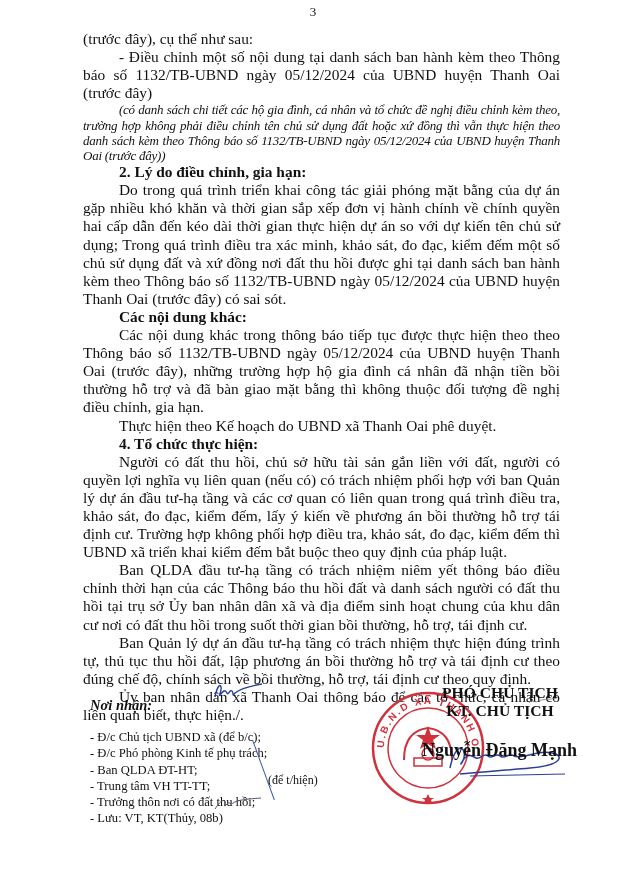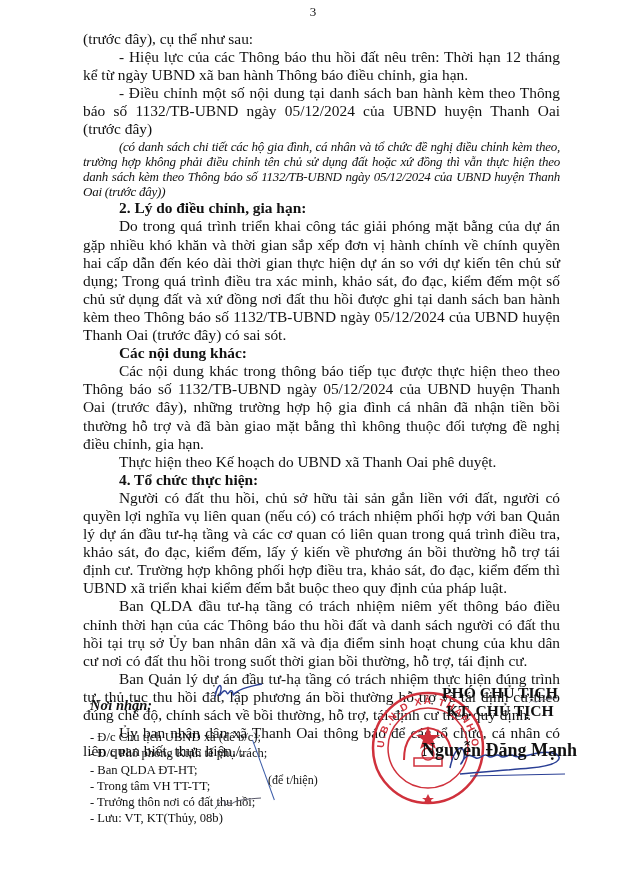--- a/index.html
+++ b/index.html
@@ -21,21 +21,20 @@
     .stamp { position: absolute; left: 370px; top: 690px; width: 116px; height: 116px; }
     .sig { position: absolute; }
   </style>
 </head>
 <body>
 
 <div class="page-num">3</div>
 
 <div class="body-text">
   <p>(trước đây), cụ thể như sau:</p>
-  <p class="indent">- Hiệu lực của các Thông báo thu hồi đất nêu trên: Thời hạn 12 tháng kể từ ngày UBND xã ban hành Thông báo điều chỉnh, gia hạn.</p>
   <p class="indent">- Điều chỉnh một số nội dung tại danh sách ban hành kèm theo Thông báo số 1132/TB-UBND ngày 05/12/2024 của UBND huyện Thanh Oai (trước đây)</p>
   <p class="indent italic-note">(có danh sách chi tiết các hộ gia đình, cá nhân và tổ chức đề nghị điều chỉnh kèm theo, trường hợp không phải điều chỉnh tên chủ sử dụng đất hoặc xứ đồng thì vẫn thực hiện theo danh sách kèm theo Thông báo số 1132/TB-UBND ngày 05/12/2024 của UBND huyện Thanh Oai (trước đây))</p>
   <p class="heading">2. Lý do điều chỉnh, gia hạn:</p>
   <p class="indent">Do trong quá trình triển khai công tác giải phóng mặt bằng của dự án gặp nhiều khó khăn và thời gian sắp xếp đơn vị hành chính về chính quyền hai cấp dẫn đến kéo dài thời gian thực hiện dự án so với dự kiến tên chủ sử dụng; Trong quá trình điều tra xác minh, khảo sát, đo đạc, kiểm đếm một số chủ sử dụng đất và xứ đồng nơi đất thu hồi được ghi tại danh sách ban hành kèm  theo Thông báo số 1132/TB-UBND ngày 05/12/2024 của UBND huyện Thanh Oai (trước đây) có sai sót.</p>
   <p class="heading">Các nội dung khác:</p>
   <p class="indent">Các nội dung khác trong thông báo tiếp tục được thực hiện theo theo Thông báo số 1132/TB-UBND ngày 05/12/2024 của UBND huyện Thanh Oai (trước đây), những trường hợp hộ gia đình cá nhân đã nhận tiền bồi thường hỗ trợ và đã bàn giao mặt bằng thì không thuộc đối tượng đề nghị điều chỉnh, gia hạn.</p>
   <p class="indent">Thực hiện theo Kế hoạch do UBND xã Thanh Oai phê duyệt.</p>
   <p class="heading">4. Tổ chức thực hiện:</p>
   <p class="indent">Người có đất thu hồi, chủ sở hữu tài sản gắn liền với đất, người có quyền lợi nghĩa vụ liên quan (nếu có) có trách nhiệm phối hợp với ban Quản lý dự án đầu tư-hạ tầng và các cơ quan có liên quan trong quá trình điều tra, khảo sát, đo đạc, kiểm đếm, lấy ý kiến về phương án bồi thường hỗ trợ tái định cư. Trường hợp không phối hợp điều tra, khảo sát, đo đạc, kiểm đếm thì UBND xã triển khai kiểm đếm bắt buộc theo quy định của pháp luật.</p>
   <p class="indent">Ban QLDA đầu tư-hạ tầng có trách nhiệm niêm yết thông báo điều chỉnh thời hạn của các Thông báo thu hồi đất và danh sách người có đất thu hồi tại trụ sở Ủy ban nhân dân xã và địa điểm sinh hoạt chung của khu dân cư nơi có đất thu hồi trong suốt thời gian bồi thường, hỗ trợ, tái định cư.</p>
@@ -45,21 +44,21 @@
 
 <svg class="sig" style="left:212px;top:681px" width="52" height="20" viewBox="0 0 52 20">
   <path d="M3 16 C5 6 8 2 9 6 C10 10 6 16 8 14 C11 10 13 8 15 12 C16 15 18 8 20 10 C22 12 20 17 23 12 C28 8 38 5 50 3" fill="none" stroke="#2a3f95" stroke-width="1.4"></path>
 </svg>
 
 <div class="recipients">
   <div class="title">Nơi nhận:</div>
   <div class="r">- Đ/c Chủ tịch UBND xã (để b/c);</div>
   <div class="r">- Đ/c Phó phòng Kinh tế phụ trách;</div>
   <div class="r">- Ban QLDA ĐT-HT;</div>
-  <div class="r">- Trong tâm VH TT-TT;</div>
+  <div class="r">- Trung tâm VH TT-TT;</div>
   <div class="r">- Trưởng thôn nơi có đất thu hồi;</div>
   <div class="r">- Lưu: VT, KT(Thủy, 08b)</div>
 </div>
 <div class="bracket-line"></div>
 <div class="note-right">(để t/hiện)</div>
 
 <svg class="sig" style="left:213px;top:795px" width="50" height="16" viewBox="0 0 50 16">
   <path d="M2 14 C6 8 10 3 12 7 C13 10 10 13 14 9 C16 6 18 10 20 8 C24 5 34 4 48 3" fill="none" stroke="#556" stroke-width="1"></path>
 </svg>
 

